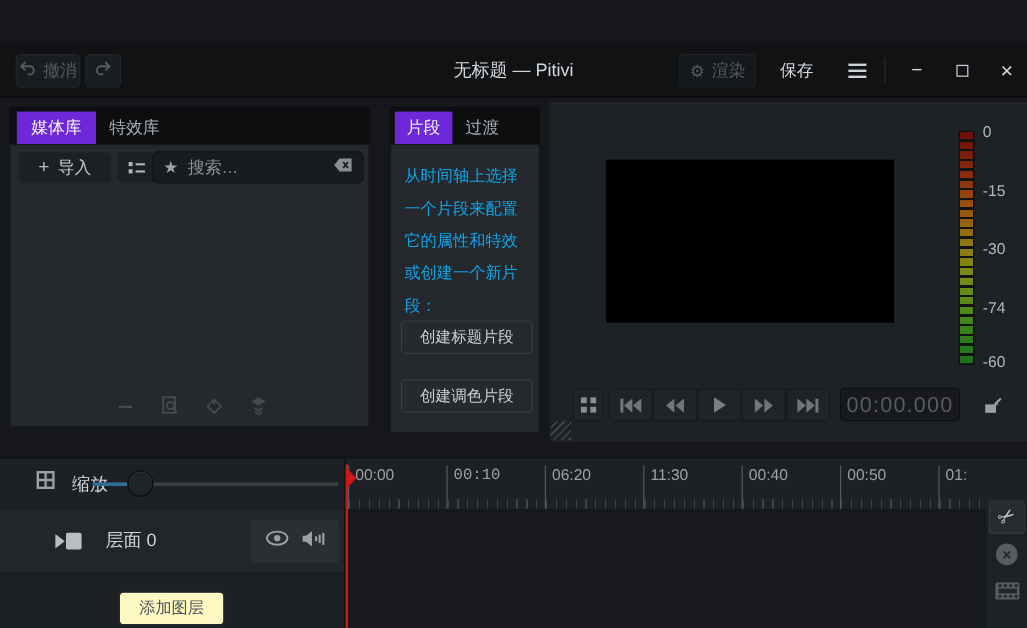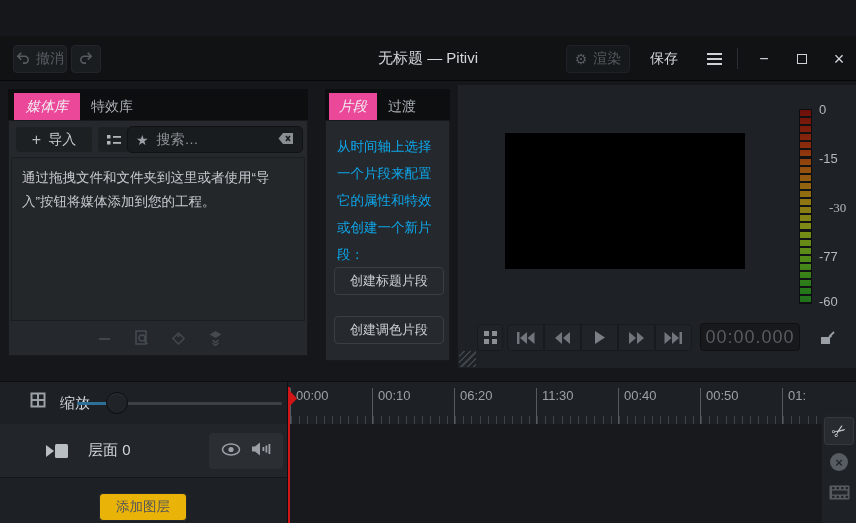--- a/index.html
+++ b/index.html
@@ -11,21 +11,21 @@
   .tb-btn{display:flex;align-items:center;justify-content:center;gap:6px;border-radius:4px;cursor:default;}
   .raised{background:#1a1d20;border:1px solid #22262a;}
   .dim{color:#565c62;}
   .title{left:0;top:13px;width:856px;text-align:center;font-size:15px;color:#d5d8db;}
   .sep{width:1px;background:#2b2f34;}
   .burger{position:relative;width:15px;height:2px;background:#cfd3d7;box-shadow:0 -5px 0 #cfd3d7,0 5px 0 #cfd3d7;}
   .maxsq{width:10px;height:10px;border:1.5px solid #cfd3d7;display:inline-block;}
   
   .tabstrip{background:#0c0e10;}
   .tab{position:absolute;top:4px;height:27px;display:flex;align-items:center;justify-content:center;font-size:14px;color:#a9aeb3;cursor:default;}
-  .tab.active{background:#ec4899;color:#f0f3f5;font-style:italic;}
+  .tab.active{background:#6d28d9;color:#f0f3f5;}
   .panel{background:#25282c;border:1px solid #17191b;}
   .toolbtn{background:#1d2023;border:1px solid #25292d;border-radius:4px;display:flex;align-items:center;justify-content:center;gap:7px;color:#c9cdd2;font-size:14px;}
   .search{background:#191c1f;border:1px solid #101214;border-radius:5px;display:flex;align-items:center;padding:0 8px;gap:8px;}
   .search .ph{color:#8d9298;font-size:14px;flex:1;}
   .hintbox{background:#24272a;border:1px solid #1b1e21;color:#c6cad0;font-size:13.5px;line-height:24px;padding:8px 10px;}
   .libicon{display:flex;align-items:center;justify-content:center;border:1px solid #26292d;border-radius:4px;background:transparent;}
   .cbtn{background:#26292e;border:1px solid #3a3f45;border-radius:4px;color:#ccd0d5;font-size:13px;display:flex;align-items:center;justify-content:center;}
   
   .viewer{background:#1e2226;}
   .video{background:#000;}
@@ -43,21 +43,21 @@
   .slider-fill{background:#2d6f97;border-radius:2px;}
   .slider-thumb{width:22px;height:22px;border-radius:50%;background:#202428;border:1px solid #0c0e10;box-shadow:inset 0 1px 0 #2e3338;}
   .ruler{background:#1d2125;border-left:1px solid #0e1012;overflow:hidden;}
   .rcell{position:absolute;top:6px;height:37px;width:82px;border-left:1px solid #565b61;padding-left:5px;font-size:13px;color:#9ba1a7;
      background:repeating-linear-gradient(to right,#3f444a 0 1px,transparent 1px 8.2px);
      background-size:100% 9px;background-position:0 100%;background-repeat:no-repeat;}
   .tl-left{background:#1d2125;}
   .layer-row{background:#22262a;border-bottom:1px solid #15181a;}
   .layer-label{font-size:15px;color:#d2d5d9;}
   .lgroup{background:#2b2f34;border-radius:4px;display:flex;align-items:center;justify-content:space-evenly;}
-  .addlayer{background:#eab308;border:1px solid #24282c;border-radius:4px;color:#4e545a;font-size:13.5px;display:flex;align-items:center;justify-content:center;}
+  .addlayer{background:#fef9c3;border:1px solid #24282c;border-radius:4px;color:#4e545a;font-size:13.5px;display:flex;align-items:center;justify-content:center;}
   .track{background:#17191d;border-left:1px solid #0e1012;}
   .rtoolbar{background:#1e2226;}
   .rtb{display:flex;align-items:center;justify-content:center;border-radius:3px;}
   .playline{background:#d01616;}
   .playflag{clip-path:polygon(0 0,100% 50%,0 100%);background:#d01616;}
   .hscroll{background:#74797e;border-radius:3px;}
   .circx{width:18px;height:18px;border-radius:50%;background:#565c62;color:#23262a;font-weight:bold;font-size:13px;display:flex;align-items:center;justify-content:center;}
   .arrow-r{width:0;height:0;border-left:9px solid #8b9196;border-top:6px solid transparent;border-bottom:6px solid transparent;}
   .scis{color:#c3c8cd;font-size:17px;transform:rotate(-35deg);}
 </style>
@@ -125,21 +125,20 @@
           </svg></span>
     </div>
     <div class="abs search" style="left:118px;top:5px;width:176px;height:27px;">
       <span style="color:#9aa0a5;font-size:14px;">★</span>
       <span class="ph">搜索…</span>
       <span><svg width="16" height="13" viewBox="0 0 16 13">
             <path d="M5 1 H15 V12 H5 L0.5 6.5 Z" fill="#8a8f94"></path>
             <path d="M8 4 L12 9 M12 4 L8 9" stroke="#1a1d1f" stroke-width="1.6"></path>
           </svg></span>
     </div>
-    <div class="abs hintbox" style="left:2px;top:36px;width:294px;height:164px;">通过拖拽文件和文件夹到这里或者使用“导入”按钮将媒体添加到您的工程。</div>
     <div class="abs libicon" style="left:78px;top:204px;width:34px;height:26px;">
       <svg width="13" height="13" viewBox="0 0 13 13">
           <path d="M1 7 H12" stroke="#454b51" stroke-width="1.8"></path>
         </svg>
     </div>
     <div class="abs libicon" style="left:115px;top:204px;width:34px;height:26px;">
       <svg width="15" height="16" viewBox="0 0 15 16">
           <rect x="2" y="1" width="10" height="13" fill="none" stroke="#454b51" stroke-width="1.5"></rect>
           <circle cx="8" cy="8" r="3" fill="none" stroke="#454b51" stroke-width="1.5"></circle>
           <path d="M10 10 L13.5 14" stroke="#454b51" stroke-width="1.5"></path>
@@ -176,22 +175,22 @@
     <div class="abs cbtn" style="left:8px;top:195px;width:110px;height:28px;">
         <span>创建调色片段</span>
       </div>
   </div>
 
   <div class="abs viewer" style="left:458px;top:49px;width:398px;height:283px;">
     <div class="abs video" style="left:47px;top:48px;width:240px;height:136px;"></div>
     <div class="abs meter" style="left:341px;top:24px;width:13px;height:195px;"></div>
     <span class="mlabel" style="left:361px;top:17px;">0</span>
     <span class="mlabel" style="left:361px;top:66px;">-15</span>
-    <span class="mlabel" style="left:371px;top:115px;font-family:Liberation Serif, serif;">-30</span>
-    <span class="mlabel" style="left:361px;top:164px;">-77</span>
+    <span class="mlabel" style="left:361px;top:115px;">-30</span>
+    <span class="mlabel" style="left:361px;top:164px;">-74</span>
     <span class="mlabel" style="left:361px;top:209px;">-60</span>
 
     <div class="abs transport" style="left:19px;top:239px;width:26px;height:27px;border-radius:4px;">
       <svg width="13" height="13" viewBox="0 0 13 13">
           <rect x="0" y="0" width="5" height="5" fill="#8a8f94"></rect>
           <rect x="8" y="0" width="5" height="5" fill="#8a8f94"></rect>
           <rect x="0" y="8" width="5" height="5" fill="#8a8f94"></rect>
           <rect x="8" y="8" width="5" height="5" fill="#8a8f94"></rect>
         </svg>
     </div>
@@ -247,21 +246,21 @@
           <path d="M8 1.5 V14.5 M1.5 8 H14.5" stroke="#9aa0a6" stroke-width="2"></path>
         </svg>
     </div>
     <span class="abs zoomlabel" style="left:60px;top:12px;">缩放</span>
     <div class="abs slider-track" style="left:77px;top:20px;width:205px;height:3px;"></div>
     <div class="abs slider-fill" style="left:77px;top:20px;width:33px;height:3px;"></div>
     <div class="abs slider-thumb" style="left:106px;top:10px;"></div>
 
     <div class="abs ruler" style="left:287px;top:0;width:569px;height:43px;">
       <div class="rcell" style="left:2px;">00:00</div>
-      <div class="rcell" style="left:84px;">00:10</div>
+      <div class="rcell" style="left:84px;font-family:Liberation Mono, monospace;">00:10</div>
       <div class="rcell" style="left:166px;">06:20</div>
       <div class="rcell" style="left:248px;">11:30</div>
       <div class="rcell" style="left:330px;">00:40</div>
       <div class="rcell" style="left:412px;">00:50</div>
       <div class="rcell" style="left:494px;">01:</div>
     </div>
   </div>
 
   <div class="abs tl-left" style="left:0;top:388px;width:287px;height:122px;">
     <div class="abs layer-row" style="left:0;top:0;width:287px;height:54px;">

